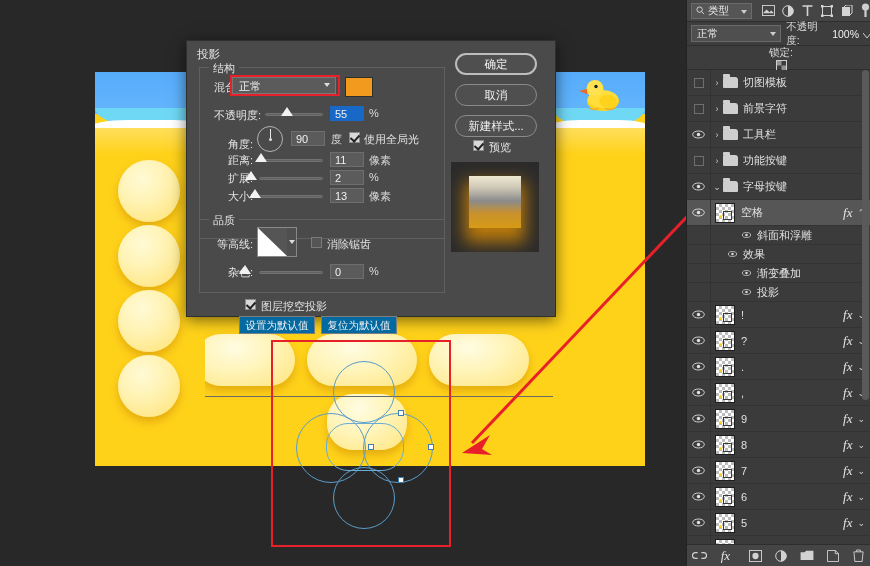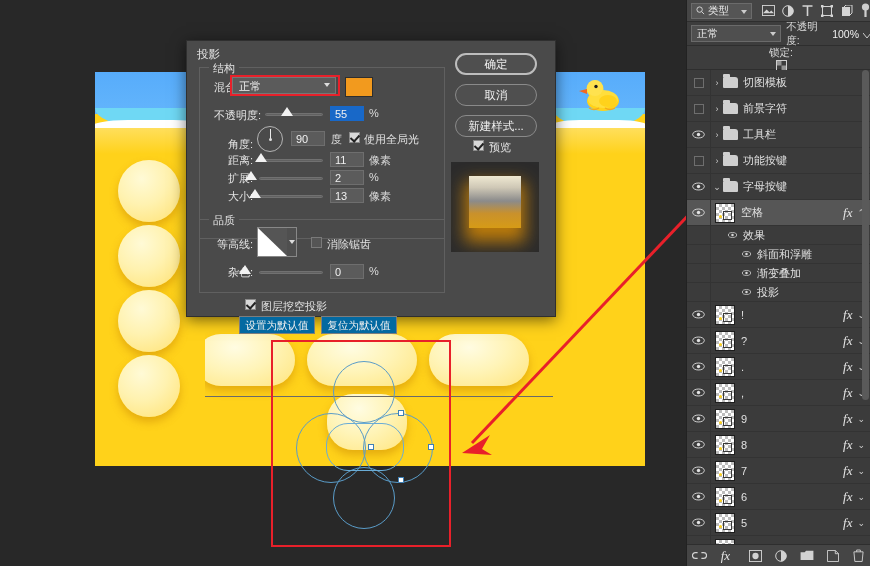--- a/index.html
+++ b/index.html
@@ -588,35 +588,35 @@
           <span class="thumb">
             <span class="dot"></span>
             <span class="glyph"></span>
           </span>
           <span class="lname">空格</span>
           <span class="fx">fx</span>
           <span class="chev">⌃</span>
         </div>
         <div class="fx-row">
           <div class="eye-cell"></div>
+          <span style="width:30px;"></span>
+          <span style="margin-right:5px;"><svg class="fx-eye" viewBox="0 0 16 10">
+              <ellipse cx="8" cy="5" rx="6" ry="3.6" fill="none" stroke="#d8d8d8" stroke-width="1.1"></ellipse>
+              <circle cx="8" cy="5" r="1.8" fill="#d8d8d8"></circle>
+            </svg></span>
+          <span class="lname">斜面和浮雕</span>
+        </div>
+        <div class="fx-row">
+          <div class="eye-cell"></div>
           <span style="width:16px;"></span>
           <span style="margin-right:5px;"><svg class="fx-eye" viewBox="0 0 16 10">
               <ellipse cx="8" cy="5" rx="6" ry="3.6" fill="none" stroke="#d8d8d8" stroke-width="1.1"></ellipse>
               <circle cx="8" cy="5" r="1.8" fill="#d8d8d8"></circle>
             </svg></span>
           <span class="lname">效果</span>
-        </div>
-        <div class="fx-row">
-          <div class="eye-cell"></div>
-          <span style="width:30px;"></span>
-          <span style="margin-right:5px;"><svg class="fx-eye" viewBox="0 0 16 10">
-              <ellipse cx="8" cy="5" rx="6" ry="3.6" fill="none" stroke="#d8d8d8" stroke-width="1.1"></ellipse>
-              <circle cx="8" cy="5" r="1.8" fill="#d8d8d8"></circle>
-            </svg></span>
-          <span class="lname">斜面和浮雕</span>
         </div>
         <div class="fx-row">
           <div class="eye-cell"></div>
           <span style="width:30px;"></span>
           <span style="margin-right:5px;"><svg class="fx-eye" viewBox="0 0 16 10">
               <ellipse cx="8" cy="5" rx="6" ry="3.6" fill="none" stroke="#d8d8d8" stroke-width="1.1"></ellipse>
               <circle cx="8" cy="5" r="1.8" fill="#d8d8d8"></circle>
             </svg></span>
           <span class="lname">渐变叠加</span>
         </div>

